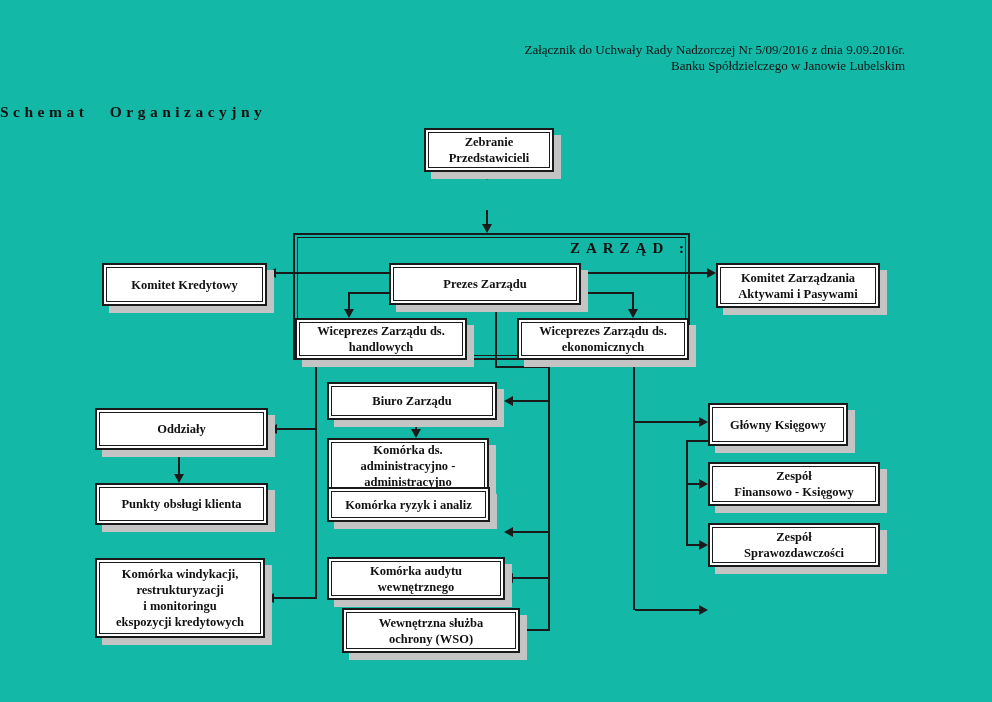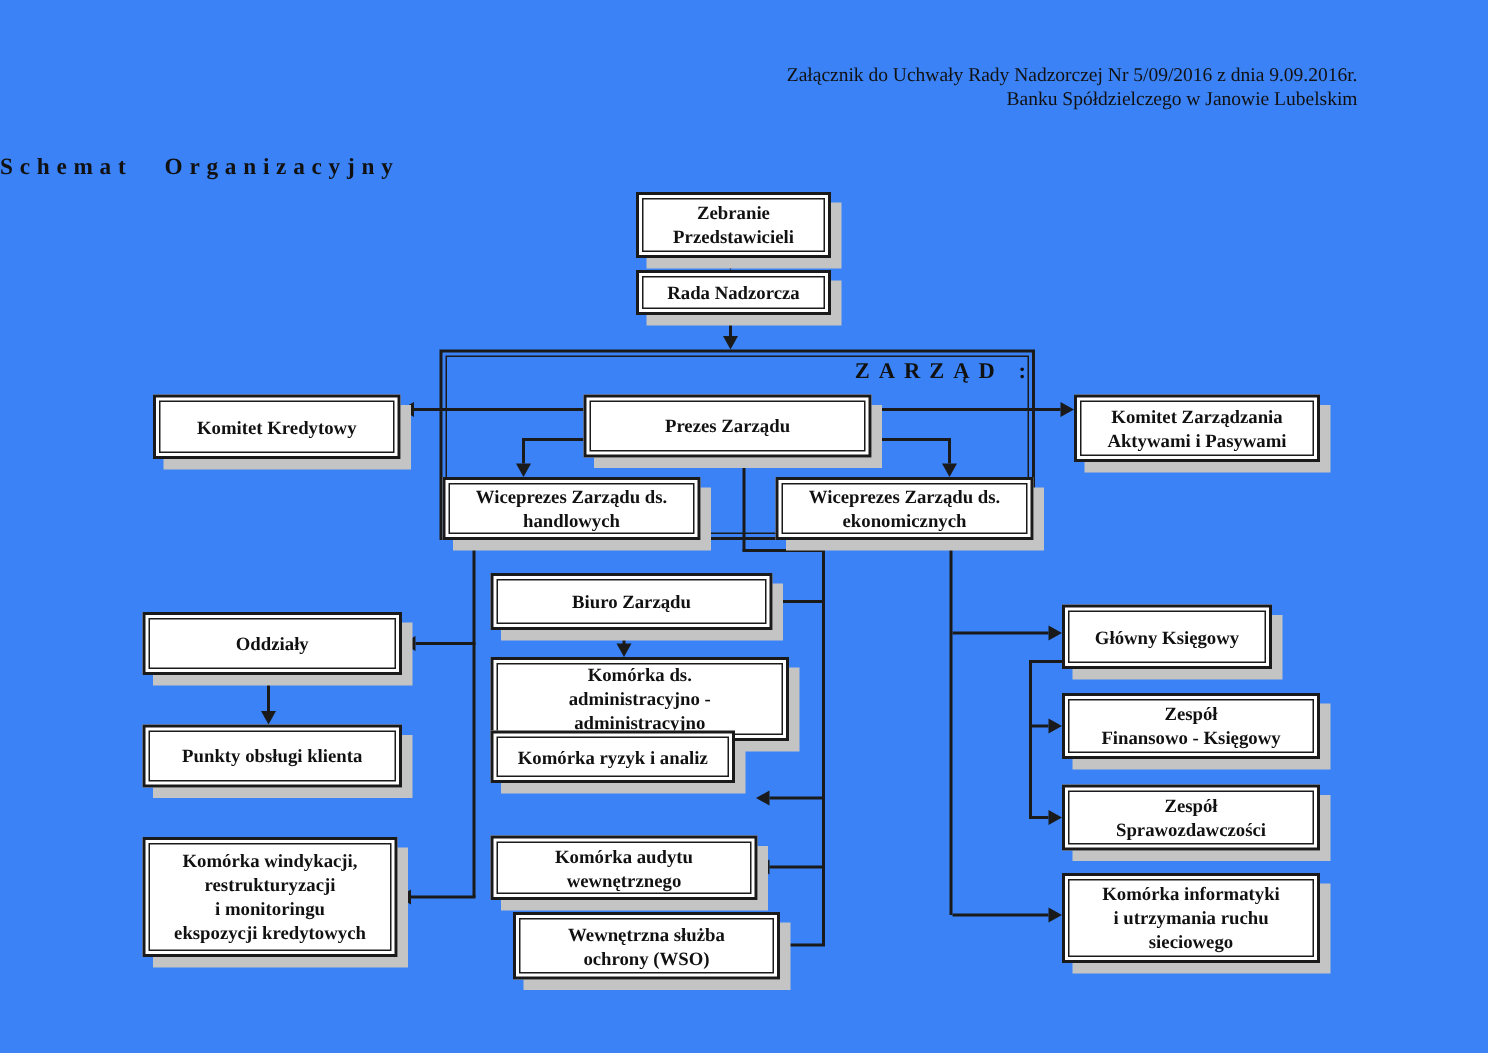--- a/index.html
+++ b/index.html
@@ -1,18 +1,18 @@
 <!DOCTYPE html>
 <html style="--line: #1a1a1a; --shadow: #c4c4c4;"><head>
 <meta charset="utf-8">
 <style>
   * { box-sizing: border-box; margin: 0; padding: 0; }
   html, body { background: #ffffff; }
   body { font-family: "Liberation Serif", "DejaVu Serif", serif; color: #111; }
-  #canvas { position: relative; width: 992px; height: 702px; background: #3b82f6; overflow: hidden; font-family: Liberation Serif, serif; }
+  #canvas { position: relative; width: 992px; height: 702px; background: #14b8a6; overflow: hidden; font-family: Liberation Serif, serif; }
 
   
   .attachment { position: absolute; top: 42px; right: 87px; text-align: right;
     font-size: 13px; line-height: 1.22; color: #111; }
 
   
   .main-title { position: absolute; top: 103px; left: 0; width: 992px; text-align: left;
     font-weight: bold; font-size: 15.5px; letter-spacing: 4.5px; word-spacing: 13px; }
 
   
@@ -108,45 +108,42 @@
   <div class="vline" style="left:686px;top:440px;height:106px"></div>
   <div class="hline" style="left:688px;top:483px;width:11px"></div>
   <div class="tri right" style="left:699px;top:479px"></div>
   <div class="hline" style="left:688px;top:544px;width:11px"></div>
   <div class="tri right" style="left:699px;top:540px"></div>
 
   <div class="node" style="left:424px;top:128px;width:130px;height:44px">
     <span class="ln">Zebranie</span>
     <span class="ln">Przedstawicieli</span>
   </div>
-  <div class="node" style="left:424px;top:180px;width:130px;height:30px">
-    <span class="ln">Rada Nadzorcza</span>
-  </div>
   <div class="node" style="left:389px;top:263px;width:192px;height:42px">
     <span class="ln">Prezes Zarządu</span>
   </div>
   <div class="node" style="left:102px;top:263px;width:165px;height:43px">
     <span class="ln">Komitet Kredytowy</span>
   </div>
   <div class="node" style="left:716px;top:263px;width:164px;height:45px">
     <span class="ln">Komitet Zarządzania</span>
     <span class="ln">Aktywami i Pasywami</span>
   </div>
   <div class="node" style="left:295px;top:318px;width:172px;height:42px">
     <span class="ln">Wiceprezes Zarządu ds.</span>
     <span class="ln">handlowych</span>
   </div>
   <div class="node" style="left:517px;top:318px;width:172px;height:42px">
     <span class="ln">Wiceprezes Zarządu ds.</span>
     <span class="ln">ekonomicznych</span>
   </div>
-  <div class="node" style="left:327px;top:382px;width:188px;height:38px">
+  <div class="node" style="left:327px;top:382px;width:170px;height:38px">
     <span class="ln">Biuro Zarządu</span>
   </div>
-  <div class="node" style="left:327px;top:438px;width:199px;height:56px">
+  <div class="node" style="left:327px;top:438px;width:162px;height:56px">
     <span class="ln">Komórka ds.</span>
     <span class="ln">administracyjno -</span>
     <span class="ln">administracyjno</span>
   </div>
   <div class="node" style="left:327px;top:487px;width:163px;height:35px">
     <span class="ln">Komórka ryzyk i analiz</span>
   </div>
   <div class="node" style="left:327px;top:557px;width:178px;height:43px">
     <span class="ln">Komórka audytu</span>
     <span class="ln">wewnętrznego</span>
@@ -171,19 +168,14 @@
     <span class="ln">Główny Księgowy</span>
   </div>
   <div class="node" style="left:708px;top:462px;width:172px;height:44px">
     <span class="ln">Zespół</span>
     <span class="ln">Finansowo - Księgowy</span>
   </div>
   <div class="node" style="left:708px;top:523px;width:172px;height:44px">
     <span class="ln">Zespół</span>
     <span class="ln">Sprawozdawczości</span>
   </div>
-  <div class="node" style="left:708px;top:582px;width:172px;height:60px">
-    <span class="ln">Komórka informatyki</span>
-    <span class="ln">i utrzymania ruchu</span>
-    <span class="ln">sieciowego</span>
-  </div>
 
 </div>
 
 </body></html>

